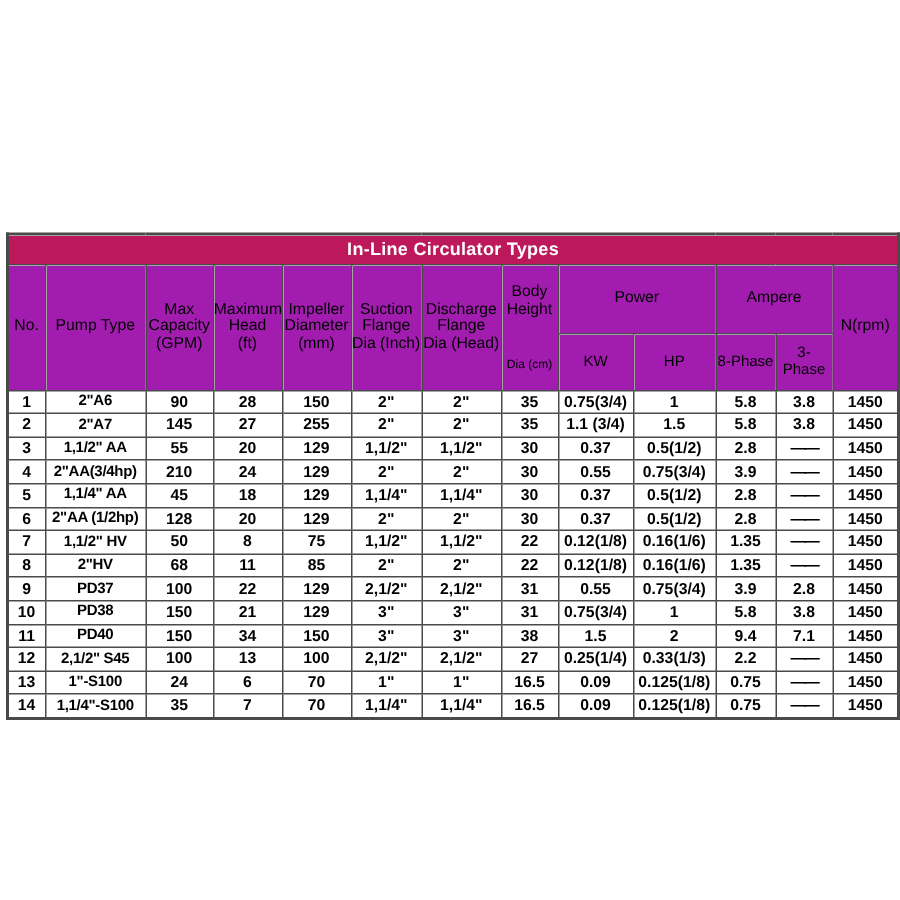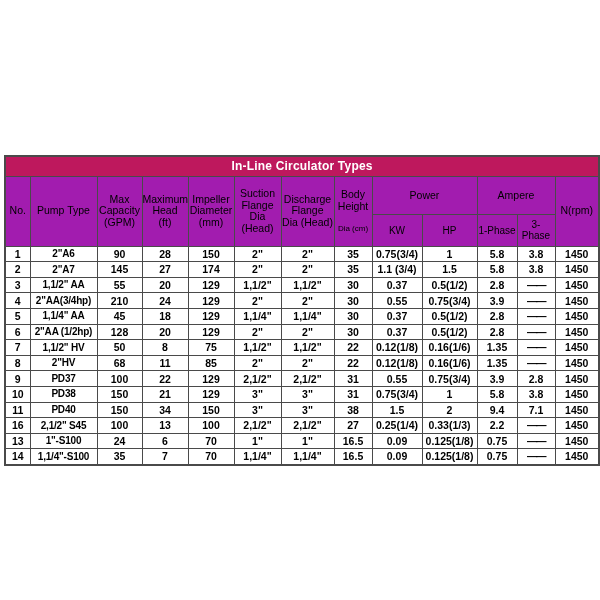--- a/index.html
+++ b/index.html
@@ -43,21 +43,21 @@
   thead th {
     background: #a21caf;
     font-weight: normal;
     font-size: 10.5px;
     line-height: 1.12;
     white-space: pre-line;
   }
   tr.hrow1 th { height: 27px; }
   tr.hrow2 th { height: 21px; font-size: 10px; }
   .bh-main { display: block; white-space: pre-line; }
-  .bh-sub  { display: block; font-size: 8px; margin-top: 1px; }
+  .bh-sub  { display: block; font-size: 8px; margin-top: 15px; }
   tbody td {
     background: #ffffff;
     font-weight: bold;
     font-size: 10.5px;
     height: 14.6px;
     white-space: nowrap;
     line-height: 1;
   }
   tbody td:nth-child(2) { font-size: 10px; letter-spacing: -0.2px; }
   td.dash { letter-spacing: -1.5px; font-weight: bold; }
@@ -93,37 +93,37 @@
 Capacity
 (GPM)</th>
         <th rowspan="2">Maximum
 Head
 (ft)</th>
         <th rowspan="2">Impeller
 Diameter
 (mm)</th>
         <th rowspan="2">Suction
 Flange
-Dia (Head)</th>
+Dia (Inch)</th>
         <th rowspan="2">Discharge
 Flange
 Dia (Head)</th>
         <th rowspan="2">
           <span class="bh-main">Body
 Height</span>
           <span class="bh-sub">Dia (cm)</span>
         </th>
         <th colspan="2">Power</th>
         <th colspan="2">Ampere</th>
         <th rowspan="2">N(rpm)</th>
       </tr>
       <tr class="hrow2">
         <th>KW</th>
         <th>HP</th>
-        <th>1-Phase</th>
+        <th>8-Phase</th>
         <th>3-Phase</th>
       </tr>
     </thead>
     <tbody>
         <tr>
           <td>1</td>
           <td>2"A6</td>
           <td>90</td>
           <td>28</td>
           <td>150</td>
@@ -134,21 +134,21 @@
           <td>1</td>
           <td>5.8</td>
           <td>3.8</td>
           <td>1450</td>
         </tr>
         <tr>
           <td>2</td>
           <td>2"A7</td>
           <td>145</td>
           <td>27</td>
-          <td>174</td>
+          <td>255</td>
           <td>2"</td>
           <td>2"</td>
           <td>35</td>
           <td>1.1 (3/4)</td>
           <td>1.5</td>
           <td>5.8</td>
           <td>3.8</td>
           <td>1450</td>
         </tr>
         <tr>
@@ -280,21 +280,21 @@
           <td>3"</td>
           <td>3"</td>
           <td>38</td>
           <td>1.5</td>
           <td>2</td>
           <td>9.4</td>
           <td>7.1</td>
           <td>1450</td>
         </tr>
         <tr>
-          <td>16</td>
+          <td>12</td>
           <td>2,1/2" S45</td>
           <td>100</td>
           <td>13</td>
           <td>100</td>
           <td>2,1/2"</td>
           <td>2,1/2"</td>
           <td>27</td>
           <td>0.25(1/4)</td>
           <td>0.33(1/3)</td>
           <td>2.2</td>

